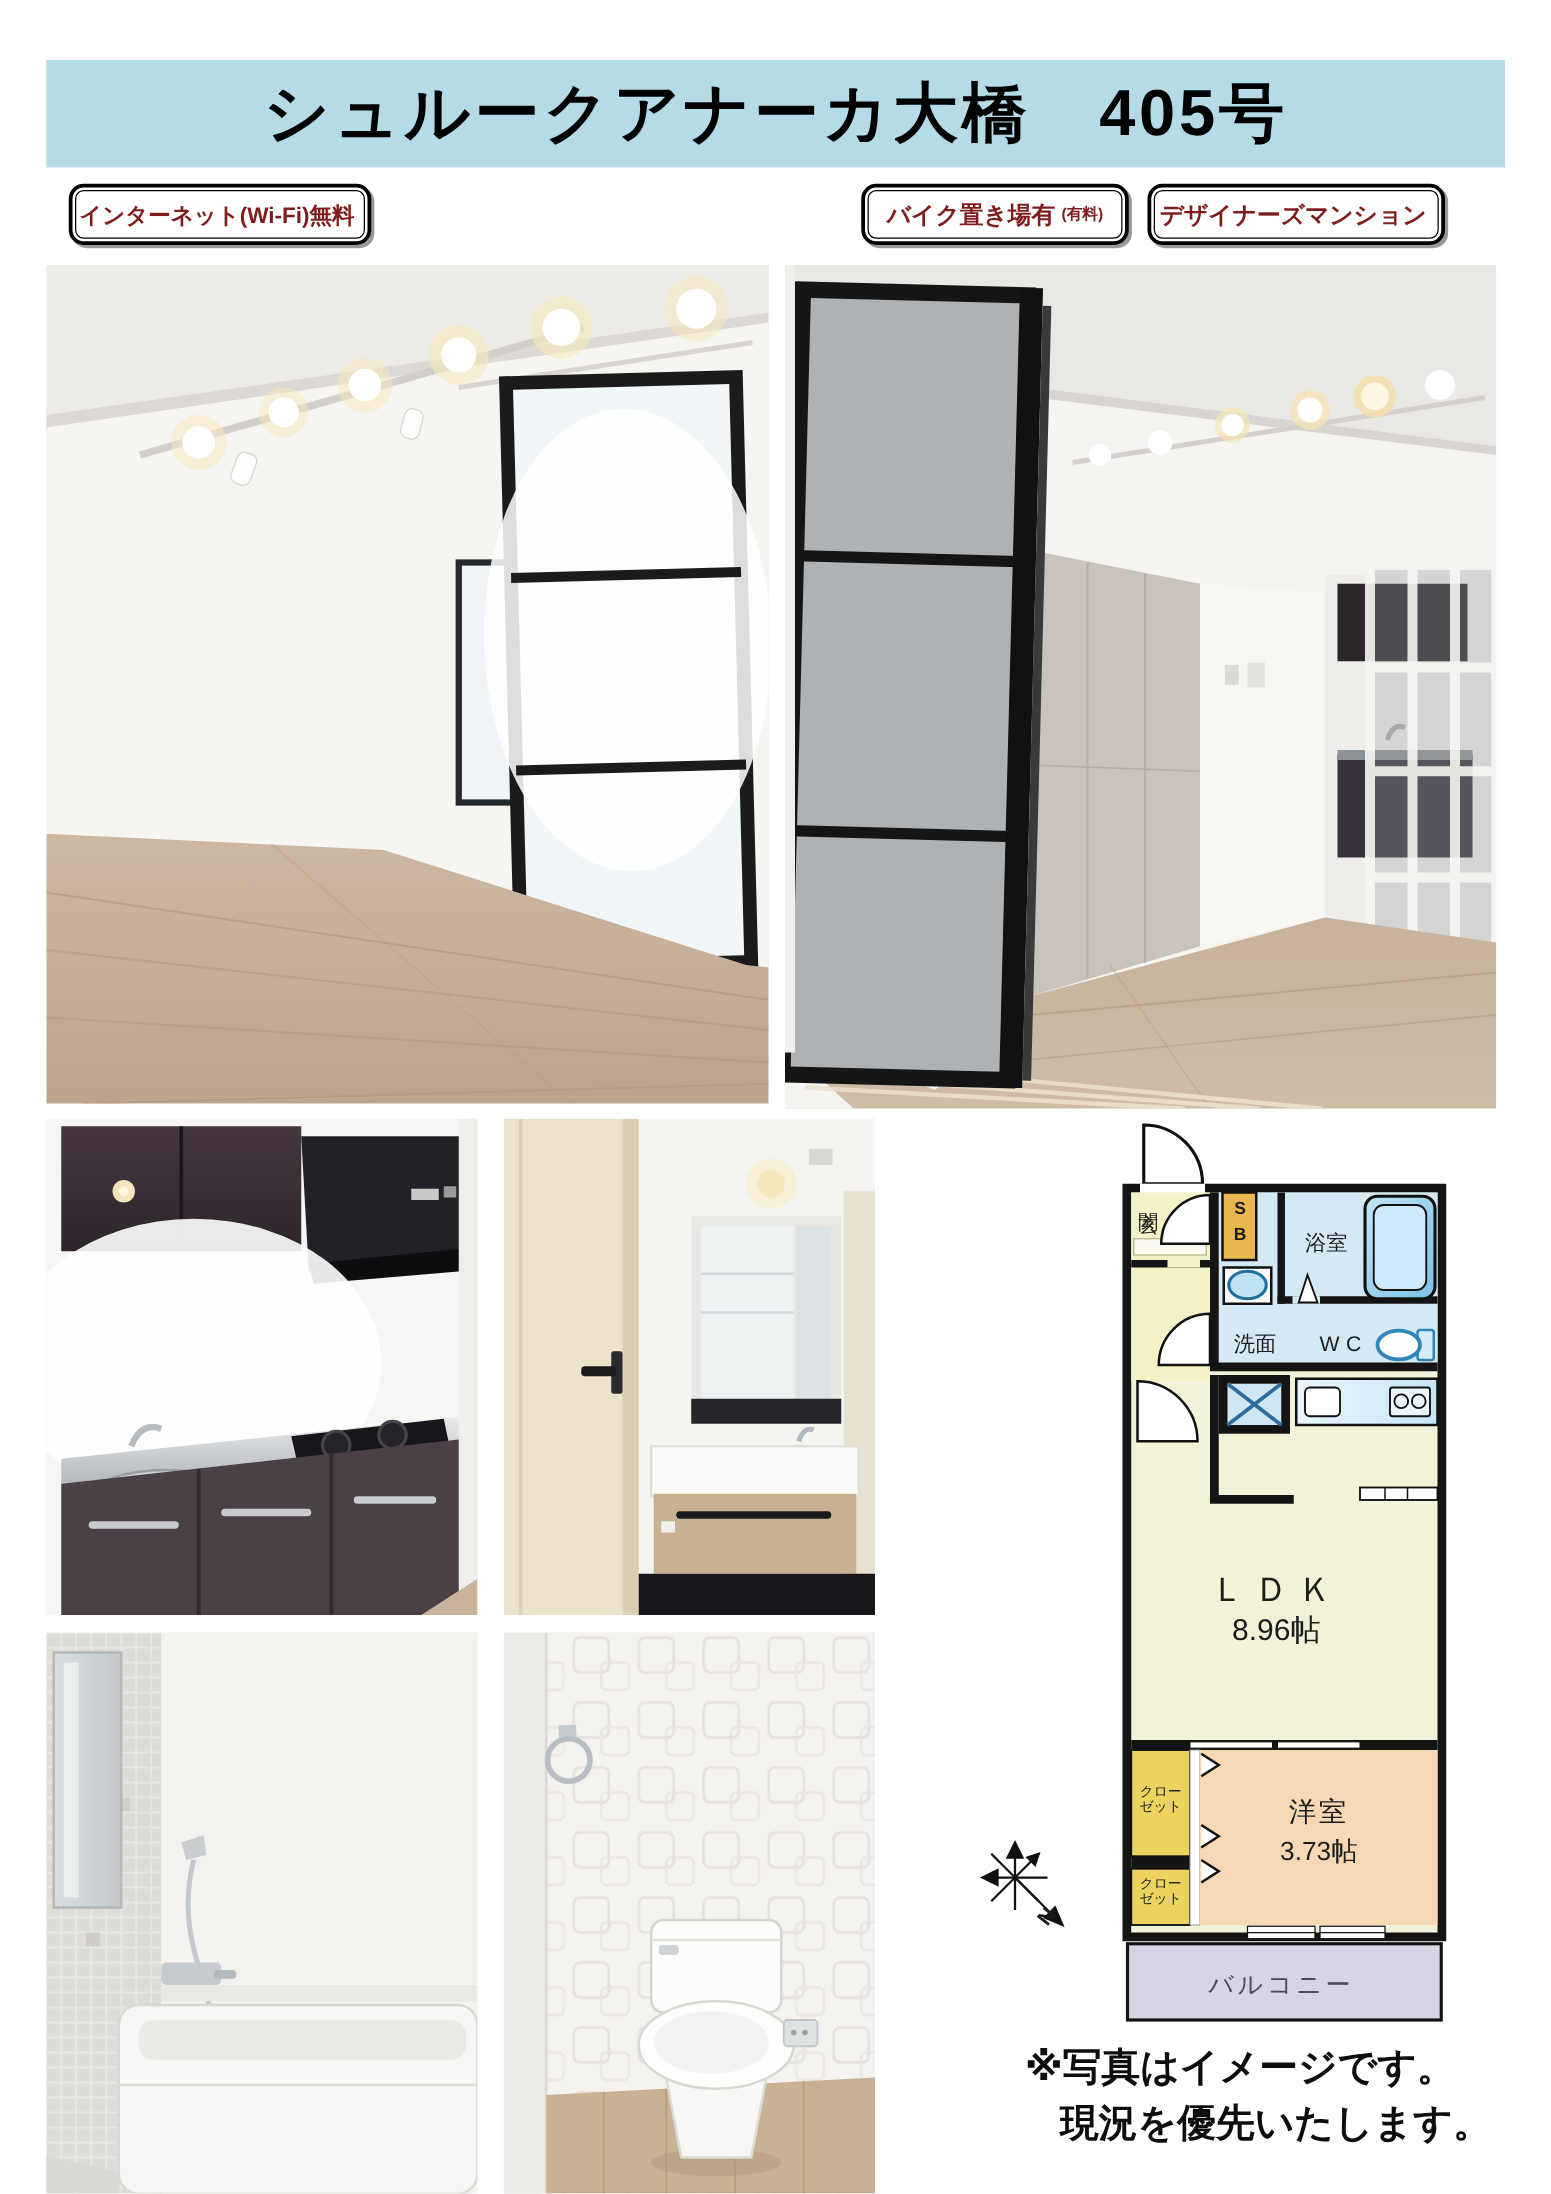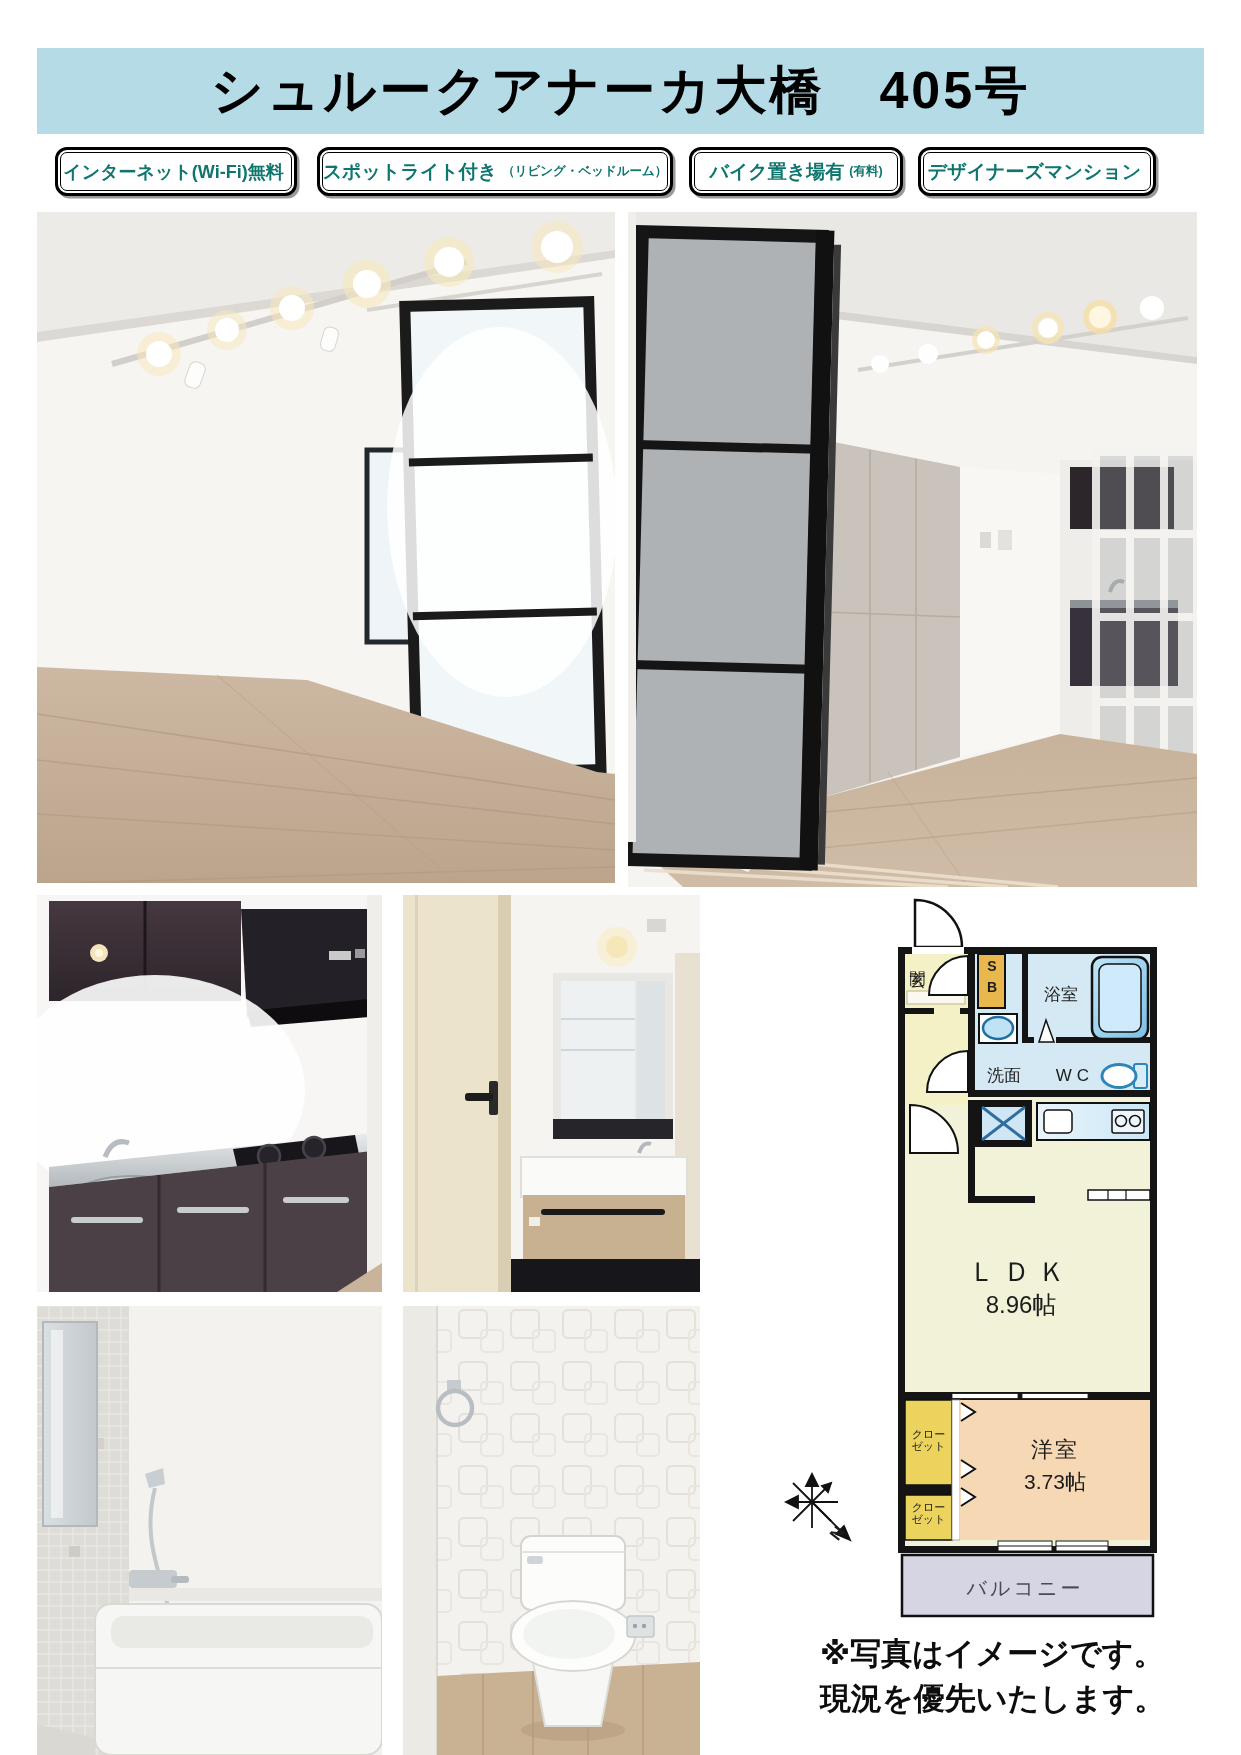--- a/index.html
+++ b/index.html
@@ -10,21 +10,21 @@
   
   #header{left:37px;top:48px;width:1167px;height:86px;background:#b5dbe6;
           display:flex;align-items:center;justify-content:center;}
   #header .title{font-size:52px;font-weight:bold;color:#000;letter-spacing:3px;white-space:nowrap;}
 
   
   .badge{position:absolute;top:147px;height:49px;background:#fff;border:3px solid #000;
          border-radius:12px;box-shadow:2.5px 2.5px 0 rgba(0,0,0,.4);box-sizing:border-box;padding:2px;}
   .badge-inner{height:100%;border:1.6px solid #000;border-radius:7px;display:flex;align-items:center;
                justify-content:center;gap:5px;padding:0 8px;box-sizing:border-box;
-               font-weight:bold;font-size:19px;color:#0f766e;white-space:nowrap;}
+               font-weight:bold;font-size:19px;color:#7f1d1d;white-space:nowrap;}
   #badge-1{left:55px;width:242px;}  #badge-1 .badge-inner{font-size:18px;}
   #badge-2{left:317px;width:356px;}
   #badge-3{left:689px;width:214px;}
   #badge-4{left:918px;width:238px;}
   .badge-sub{font-size:12.5px;font-weight:bold;}
 
   
   .photo{position:absolute;overflow:hidden;background:#efeeec;}
   .photo svg{display:block;width:100%;height:100%;}
   #photo-1{left:37px;top:212px;width:578px;height:671px;}
@@ -47,41 +47,35 @@
   #lbl-ldk-size{left:171px;top:402px;width:160px;font-size:24px;}
   .lbl-closet{left:133px;width:51px;font-size:11px;line-height:12px;}
   #lbl-closet-1{top:538px;} #lbl-closet-2{top:611px;}
   #lbl-bedroom{left:225px;top:548px;width:120px;font-size:22px;letter-spacing:2px;}
   #lbl-bedroom-size{left:225px;top:580px;width:120px;font-size:21px;}
   #lbl-balcony{left:175px;top:687px;width:160px;font-size:20px;letter-spacing:3px;color:#4a4a55;}
   #lbl-north{left:60px;top:633px;font-size:17px;font-weight:bold;transform:rotate(128deg);}
 
   
   #note{left:820px;top:1632px;font-size:31px;font-weight:bold;color:#0d0d0d;line-height:1.45;}
-  #note .line2{}
+  #note .line2{margin-left:28px;}
 </style>
 </head>
 <body>
 
 <div id="page">
 
   <div class="abs" id="header">
     <div class="title">シュルークアナーカ大橋　405号</div>
   </div>
 
   <div class="badge" id="badge-1">
     <div class="badge-inner">
       <span>インターネット(Wi-Fi)無料</span>
       <span class="badge-sub"></span>
-    </div>
-  </div>
-  <div class="badge" id="badge-2">
-    <div class="badge-inner">
-      <span>スポットライト付き</span>
-      <span class="badge-sub">（リビング・ベッドルーム）</span>
     </div>
   </div>
   <div class="badge" id="badge-4">
     <div class="badge-inner">
       <span>デザイナーズマンション</span>
       <span class="badge-sub"></span>
     </div>
   </div>
   <div class="badge" id="badge-3">
     <div class="badge-inner">

